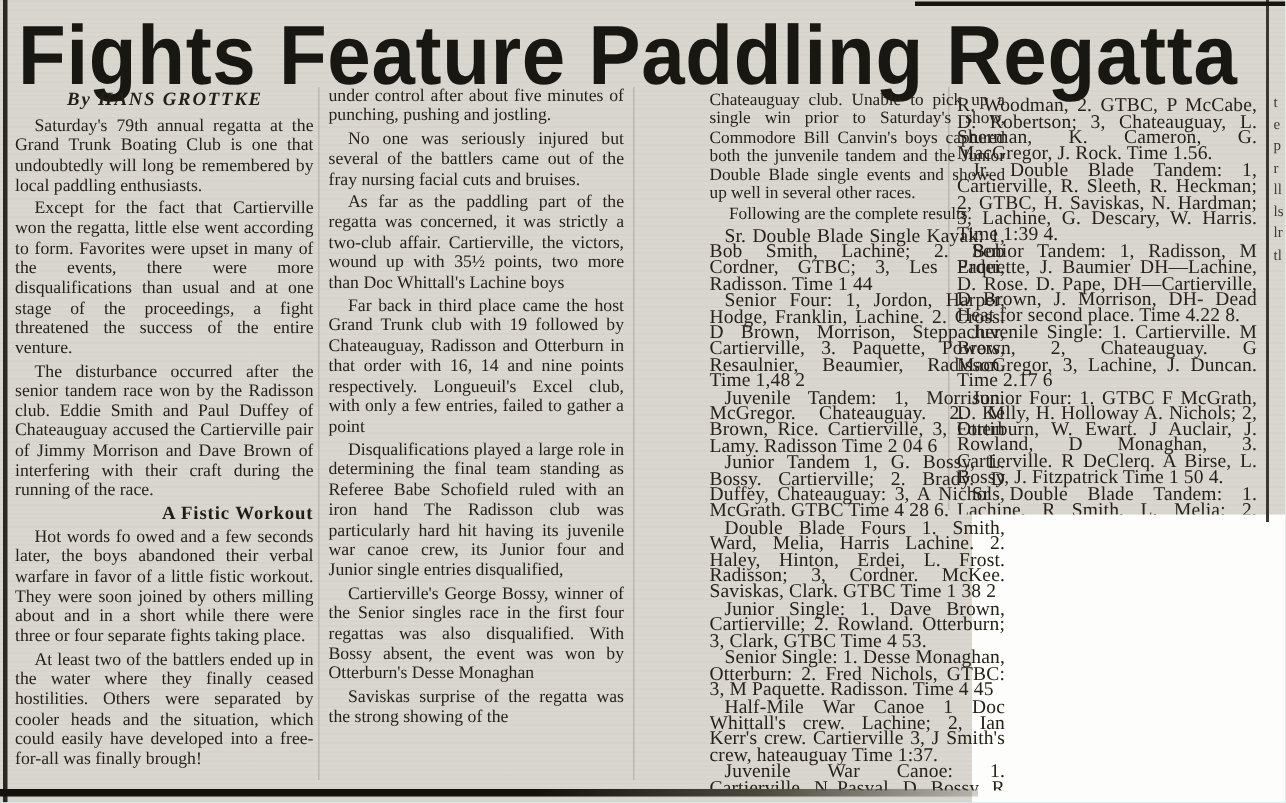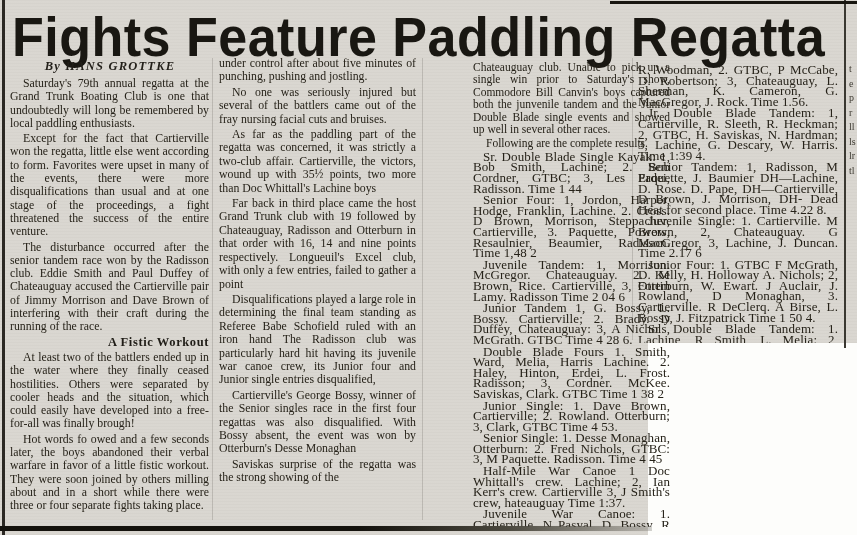--- a/index.html
+++ b/index.html
@@ -51,22 +51,22 @@
   <div class="divider div3"></div>
 
   <div class="headline">Fights Feature Paddling Regatta</div>
   <div class="byline">By HANS GROTTKE</div>
 
   <div class="col col1">
     <p>Saturday's 79th annual regatta at the Grand Trunk Boating Club is one that undoubtedly will long be remembered by local paddling enthusiasts.</p>
     <p>Except for the fact that Cartierville won the regatta, little else went according to form. Favorites were upset in many of the events, there were more disqualifications than usual and at one stage of the proceedings, a fight threatened the success of the entire venture.</p>
     <p>The disturbance occurred after the senior tandem race won by the Radisson club. Eddie Smith and Paul Duffey of Chateauguay accused the Cartierville pair of Jimmy Morrison and Dave Brown of interfering with their craft during the running of the race.</p>
     <div class="subhead">A Fistic Workout</div>
+    <p>Hot words fo owed and a few seconds later, the boys abandoned their verbal warfare in favor of a little fistic workout. They were soon joined by others milling about and in a short while there were three or four separate fights taking place.</p>
     <p>At least two of the battlers ended up in the water where they finally ceased hostilities. Others were separated by cooler heads and the situation, which could easily have developed into a free-for-all was finally brough!</p>
-    <p>Hot words fo owed and a few seconds later, the boys abandoned their verbal warfare in favor of a little fistic workout. They were soon joined by others milling about and in a short while there were three or four separate fights taking place.</p>
   </div>
 
   <div class="col col2">
     <p class="cont">under control after about five minutes of punching, pushing and jostling.</p>
     <p>No one was seriously injured but several of the battlers came out of the fray nursing facial cuts and bruises.</p>
     <p>As far as the paddling part of the regatta was concerned, it was strictly a two-club affair. Cartierville, the victors, wound up with 35½ points, two more than Doc Whittall's Lachine boys</p>
     <p>Far back in third place came the host Grand Trunk club with 19 followed by Chateauguay, Radisson and Otterburn in that order with 16, 14 and nine points respectively. Longueuil's Excel club, with only a few entries, failed to gather a point</p>
     <p>Disqualifications played a large role in determining the final team standing as Referee Babe Schofield ruled with an iron hand The Radisson club was particularly hard hit having its juvenile war canoe crew, its Junior four and Junior single entries disqualified,</p>
     <p>Cartierville's George Bossy, winner of the Senior singles race in the first four regattas was also disqualified. With Bossy absent, the event was won by Otterburn's Desse Monaghan</p>
     <p>Saviskas surprise of the regatta was the strong showing of the</p>

